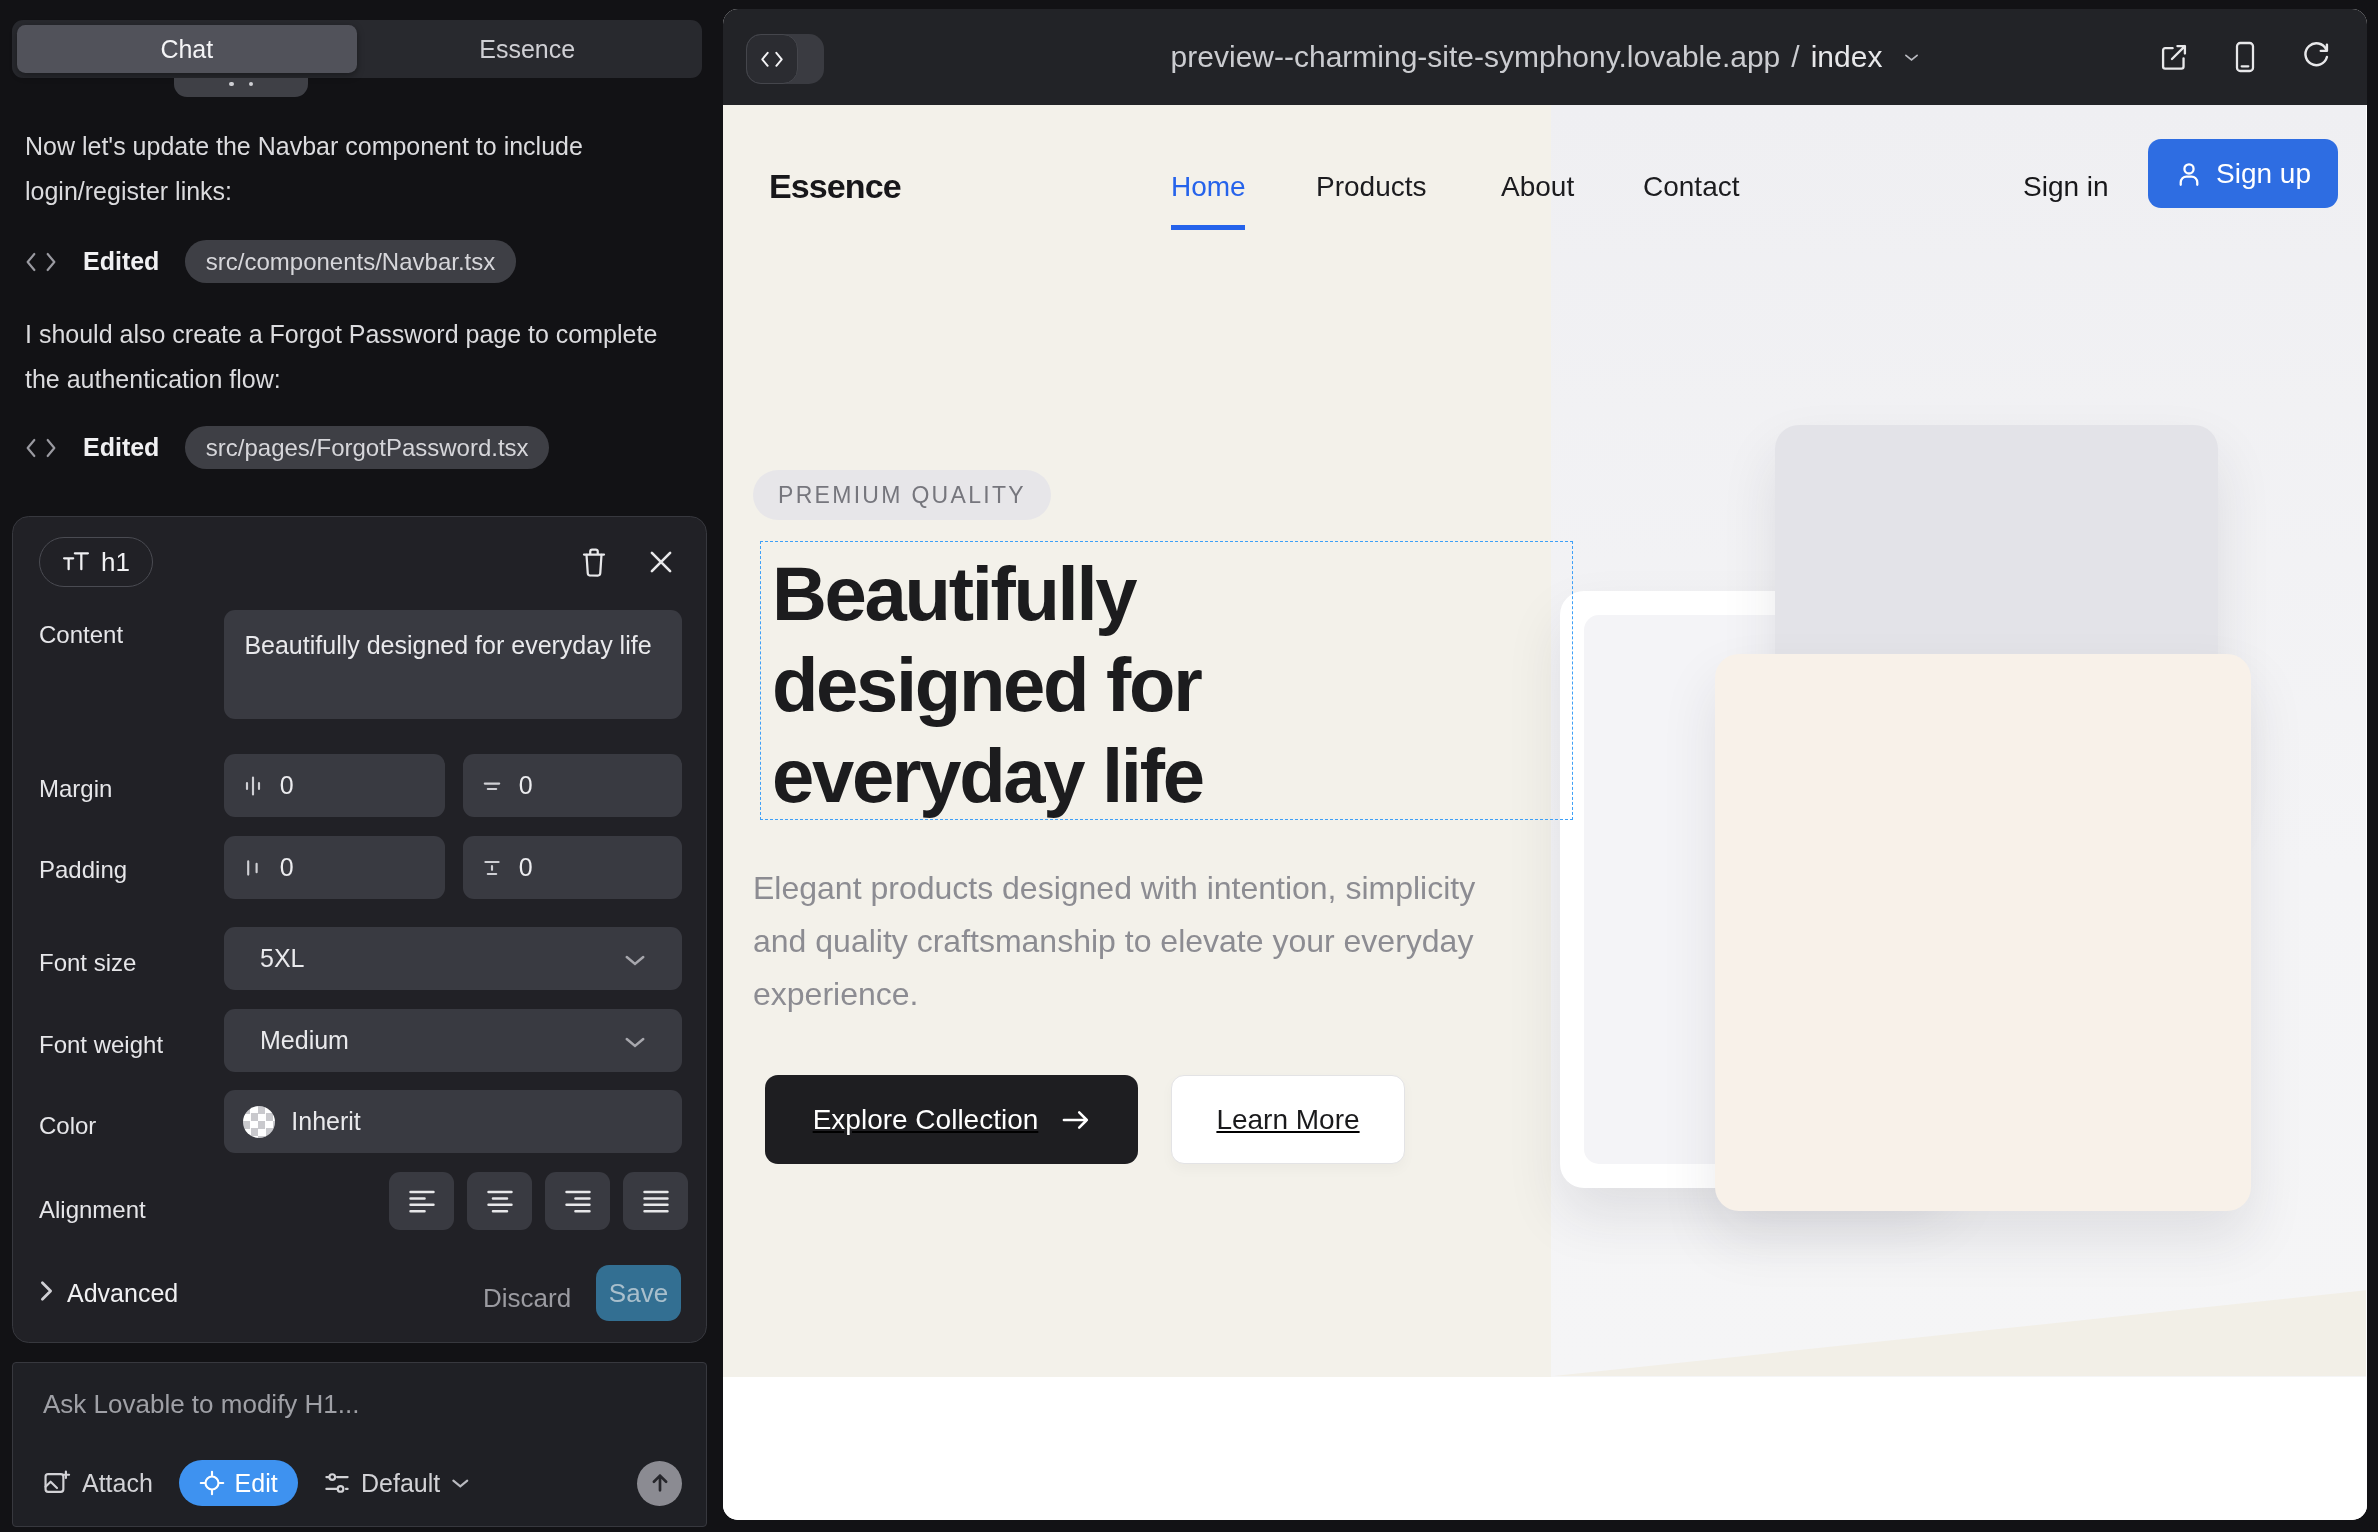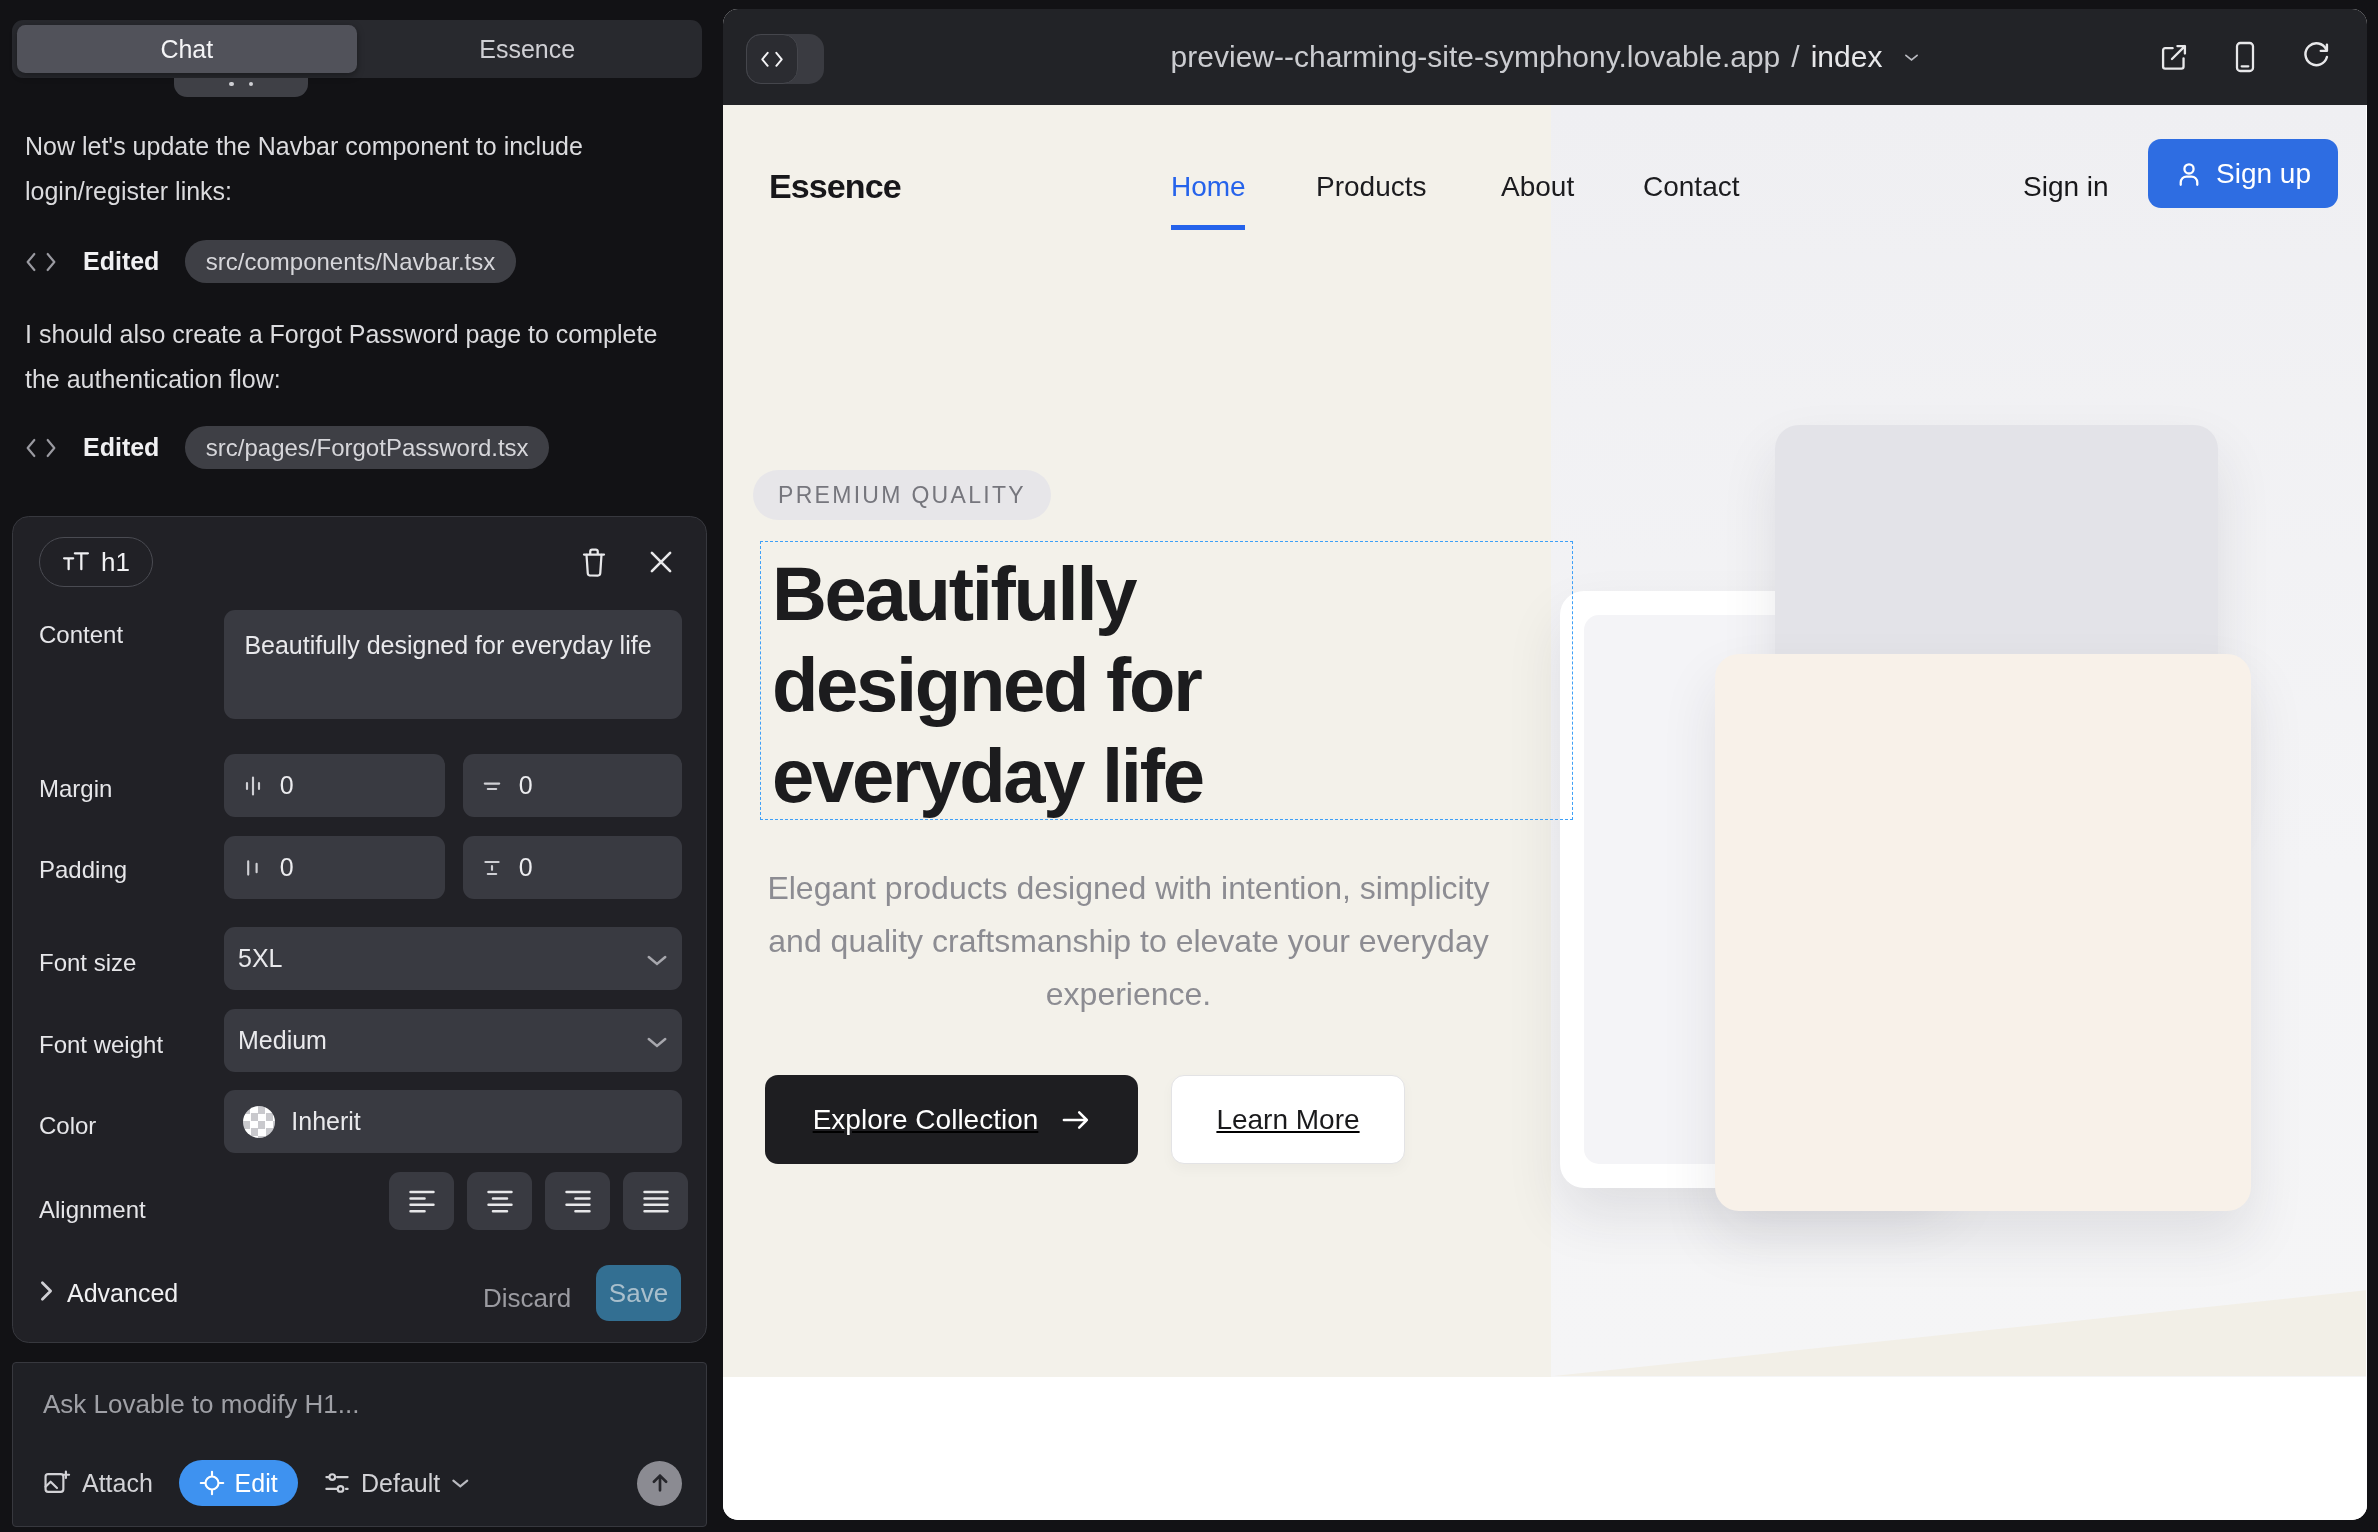--- a/index.html
+++ b/index.html
@@ -23,21 +23,21 @@
 
   
   .editor { left:12px; top:516px; width:695px; height:827px; background:#212126; border:0.9px solid #37383e; border-radius:16.7px; }
   .tag-pill { left:26px; top:20.4px; height:50px; padding:0 22px; border:0.9px solid #4a4b52; border-radius:25px; display:flex; align-items:center; gap:11px; color:#f0f0f2; font-size:26px; }
   .icon-btn { width:41px; height:41px; display:flex; align-items:center; justify-content:center; color:#e8e8ea; cursor:pointer; }
   .field-label { left:26px; font-size:24px; color:#e6e6e9; }
   .input-box { background:#393a41; border-radius:11px; color:#e9e9ec; display:flex; align-items:center; cursor:text; }
   .content-field { left:211px; top:93px; width:458px; height:109px; padding:15px 20.4px; font-size:25px; line-height:40px; align-items:flex-start; }
   .mini-input { height:63px; padding:0 16.7px; gap:15px; font-size:25px; color:#ececef; }
   .mini-input svg { color:#cfcfd4; flex:none; }
-  .select-box { left:211px; width:458px; height:63px; padding:0 14px; font-size:25px; justify-content:space-between; cursor:pointer; }
+  .select-box { left:211px; width:458px; height:63px; padding:0 36px; font-size:25px; justify-content:space-between; cursor:pointer; }
   .select-box .chev { color:#a7a7ad; }
   .checker { width:32px; height:32px; border-radius:50%; margin-right:16.7px; background:
     repeating-conic-gradient(#ffffff 0 25%, #c9c9cd 0 50%) 0 0/15px 15px; flex:none; }
   .align-btn { width:65px; height:58px; background:#393a41; border-radius:11px; display:flex; align-items:center; justify-content:center; color:#e8e8ea; cursor:pointer; }
   .advanced { left:26px; display:flex; align-items:center; gap:13px; color:#f0f0f2; font-size:25px; cursor:pointer; }
   .discard { font-size:26px; color:#9b9ba1; cursor:pointer; }
   .save-btn { left:583px; top:748px; width:85px; height:56px; background:#336f92; border-radius:13px; display:flex; align-items:center; justify-content:center; font-size:26px; color:#a9bfcc; cursor:pointer; }
 
   
   .composer { left:12px; top:1362px; width:695px; height:165px; background:#1f2025; border:0.9px solid #37383e; border-radius:4px; }
@@ -73,21 +73,21 @@
   .brand { position:absolute; left:46px; top:62px; font-size:34px; font-weight:bold; letter-spacing:-0.9px; color:#17171a; }
   .nav-link { position:absolute; top:66px; font-size:28px; color:#1c1c1f; cursor:pointer; }
   .nav-link.active { color:#2563eb; }
   .nav-underline { position:absolute; left:448px; top:120px; width:74px; height:4.6px; background:#2563eb; }
   .signin { position:absolute; left:1300px; top:66px; font-size:28px; color:#17171a; cursor:pointer; }
   .signup { position:absolute; left:1425px; top:34px; width:190px; height:69px; background:#2e6de2; border-radius:13px; display:flex; align-items:center; justify-content:center; gap:13px; color:#fff; font-size:28px; cursor:pointer; }
 
   .badge { position:absolute; left:30px; top:365px; height:50px; padding:0 25px; background:#e7e6e9; border-radius:25px; display:flex; align-items:center; font-size:23px; letter-spacing:2.3px; color:#76767d; z-index:5; }
   .sel-box { position:absolute; left:37px; top:436px; width:813px; height:279px; border:1.9px dashed #3ea0f7; z-index:5; padding:5.6px 0 0 11px; }
   .h1-line { font-size:76px; line-height:91px; font-weight:600; letter-spacing:-2.3px; color:#1c1c1e; white-space:nowrap; }
-  .hero-desc { position:absolute; left:30px; top:757px; width:751px; font-size:32px; line-height:53px; color:#8c8c92; z-index:5;text-align:center; }
+  .hero-desc { position:absolute; left:30px; top:757px; width:751px; font-size:32px; line-height:53px; color:#8c8c92; z-index:5; }
   .cta-row { position:absolute; left:42px; top:970px; display:flex; gap:33px; z-index:5;text-decoration:underline; }
   .cta-primary { width:373px; height:89px; background:#1e1e21; color:#fff; border-radius:13px; display:flex; align-items:center; justify-content:center; gap:24px; font-size:28px; cursor:pointer; }
   .cta-secondary { width:234px; height:89px; background:#fff; border:1.9px solid #e3e3e5; color:#1a1a1c; border-radius:13px; display:flex; align-items:center; justify-content:center; font-size:28px; cursor:pointer; box-shadow:0 5.6px 13px rgba(0,0,0,.03); }
 </style>
 </head>
 <body>
 
 <div class="stage">
 
   <div class="abs tabs">

